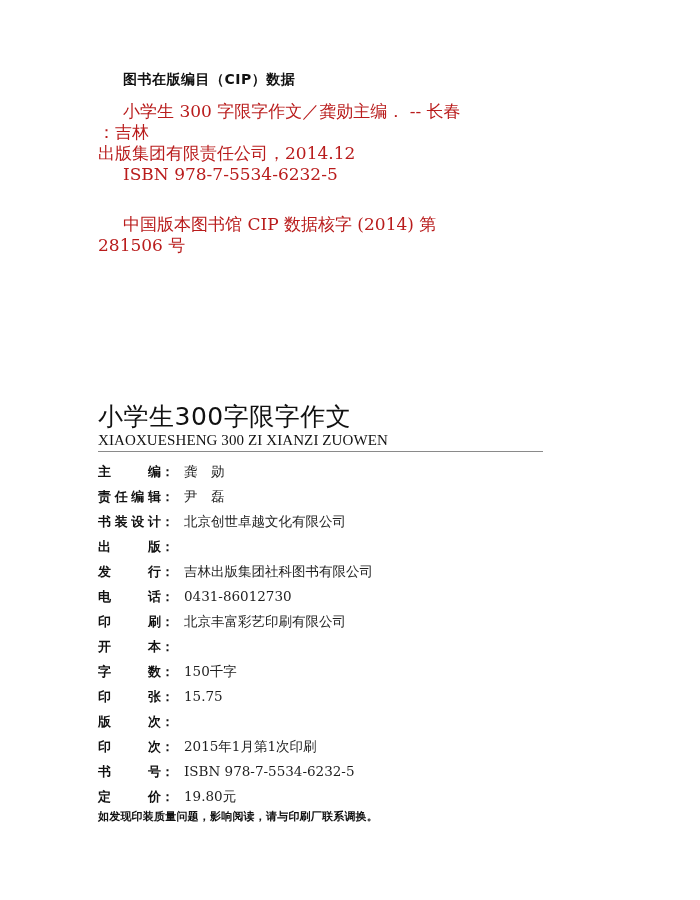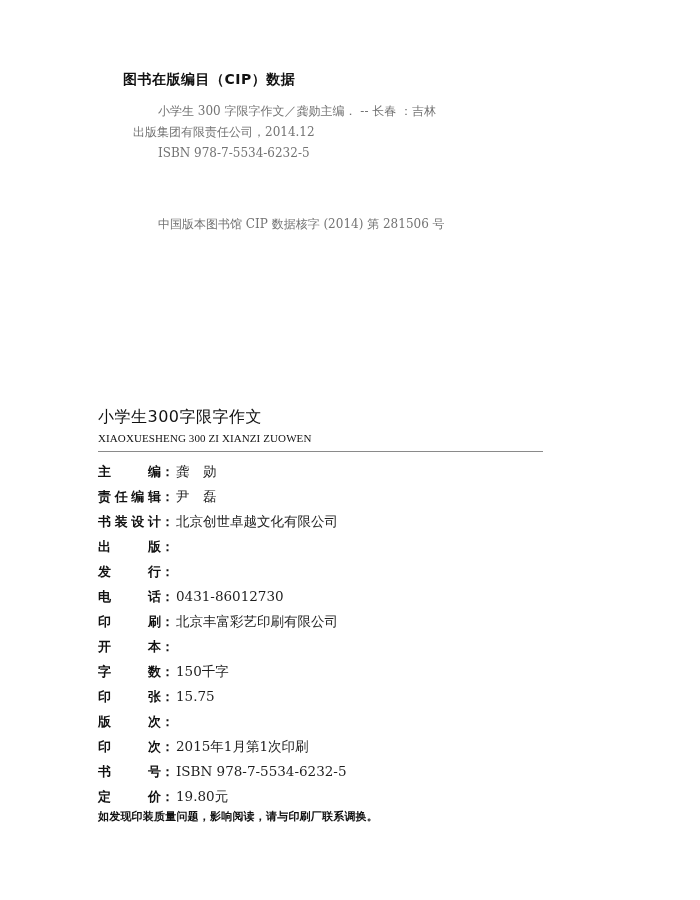--- a/index.html
+++ b/index.html
@@ -28,50 +28,49 @@
       font-family: "DejaVu Sans", "Liberation Sans", sans-serif;
       font-weight: bold;
       font-size: 14px;
       letter-spacing: 0.5px;
       color: #111;
     }
     .cip-para {
       position: absolute;
       left: 98px;
       width: 380px;
-      font-size: 12px;
+      font-size: 17px;
       line-height: 21px;
-      color: #737373;
-      margin-left: 35px;
+      color: #b91c1c;
     }
     .cip-para .indent {
       display: inline-block;
       width: 25px;
     }
     .cip-p1 { top: 101px; }
     .cip-p2 { top: 163px; }
     .cip-p3 { top: 214px; }
 
     
     .book-title {
       position: absolute;
       left: 98px;
       top: 402px;
       font-family: "DejaVu Sans", "Liberation Sans", sans-serif;
-      font-size: 16px;
+      font-size: 25px;
       line-height: 30px;
       color: #111;
       letter-spacing: 0.5px;
     }
     .book-subtitle {
       position: absolute;
       left: 98px;
       top: 432px;
       font-family: "Liberation Serif", "DejaVu Serif", serif;
-      font-size: 11px;
+      font-size: 15px;
       color: #111;
       letter-spacing: 0.1px;
     }
     .rule {
       position: absolute;
       left: 98px;
       top: 451px;
       width: 445px;
       height: 0;
       border-top: 1px solid #8a8a8a;
@@ -94,21 +93,21 @@
     .row .label {
       width: 76px;
       display: flex;
       justify-content: space-between;
       font-family: "DejaVu Sans", "Liberation Sans", sans-serif;
       font-weight: bold;
       font-size: 13px;
       color: #111;
     }
     .row .value {
-      margin-left: 2px;
+      margin-left: 10px;
       font-family: "DejaVu Serif", "Liberation Serif", serif;
       color: #1e1e1e;
       white-space: pre;
     }
     .notice {
       position: absolute;
       left: 98px;
       top: 809px;
       font-family: "DejaVu Sans", "Liberation Sans", sans-serif;
       font-weight: bold;
@@ -169,20 +168,21 @@
         <div class="label">
           <span>出</span>
           <span><span>版</span><span>：</span></span>
         </div>
       </div>
       <div class="row">
         <div class="label">
           <span>发</span>
           <span><span>行</span><span>：</span></span>
         </div>
+        <div class="value">吉林出版集团社科图书有限公司</div>
       </div>
       <div class="row">
         <div class="label">
           <span>电</span>
           <span><span>话</span><span>：</span></span>
         </div>
         <div class="value">0431-86012730</div>
       </div>
       <div class="row">
         <div class="label">

